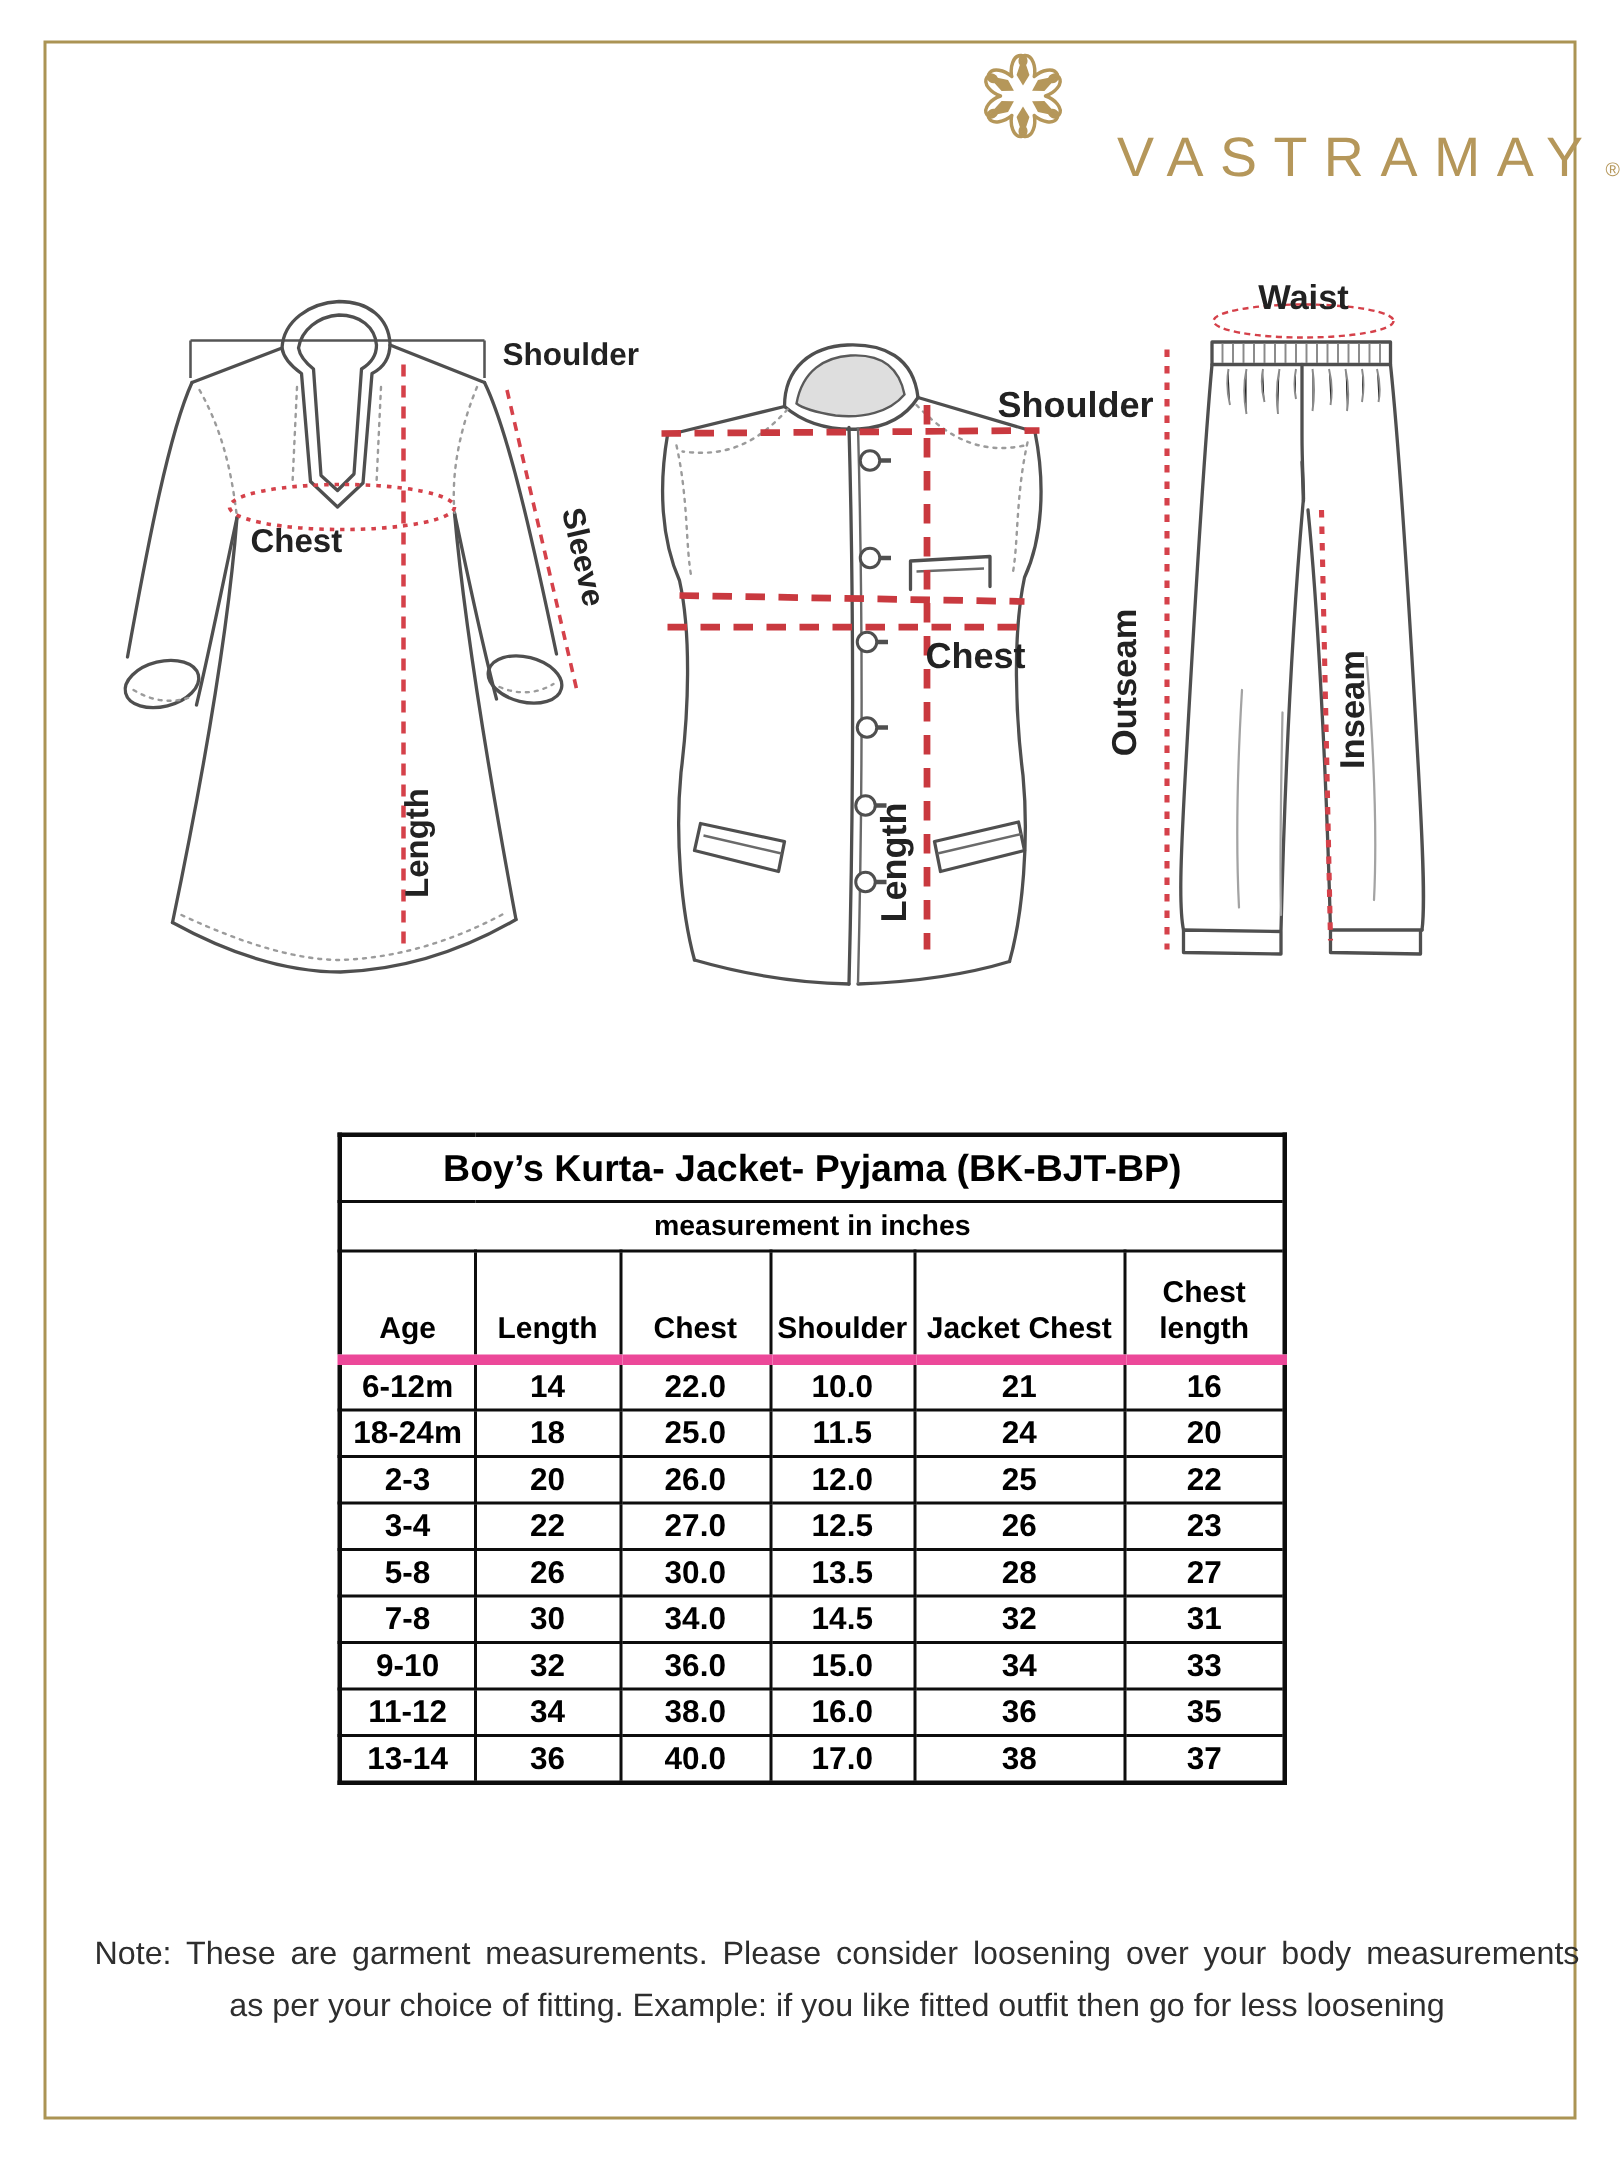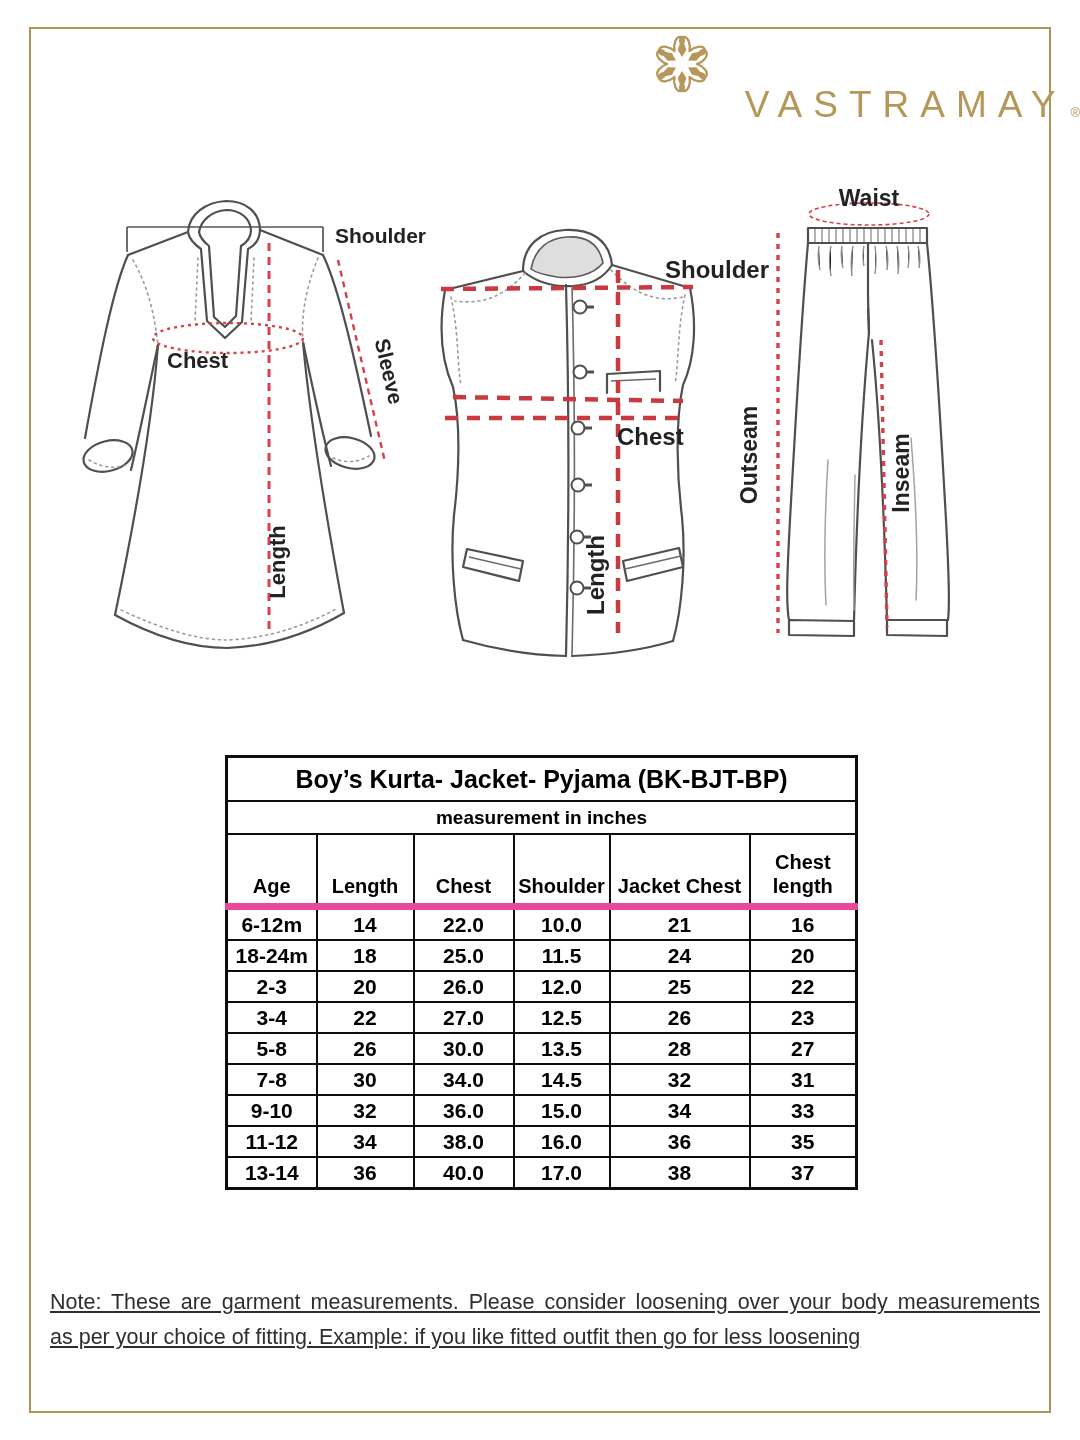--- a/index.html
+++ b/index.html
@@ -30,24 +30,24 @@
   .size-table{position:absolute;left:225px;top:755px;width:630px;border-collapse:collapse;
               table-layout:fixed;color:#000;border:3px solid #0d0d0d;padding-left:38px;}
   .size-table td,.size-table th{border:2px solid #0d0d0d;text-align:center;
               font-weight:bold;padding:0;overflow:hidden;}
   .title-cell{font-size:25px;height:42px;}
   .subtitle-cell{font-size:19px;height:31px;margin-left:46px;}
   .header-row th{font-size:20px;height:63px;vertical-align:bottom;
                  padding-bottom:5px;line-height:1.2;border-bottom:7px solid #ec4899;}
   .size-table tbody td{font-size:21px;height:29px;line-height:1;}
   
-  .note{position:absolute;left:50px;top:1285px;width:990px;font-size:21.5px;
-        color:#2e2e2e;line-height:35px;text-decoration:underline;}
+  .note{position:absolute;left:63px;top:1285px;width:990px;font-size:21.5px;
+        color:#2e2e2e;line-height:35px;}
   .note .l1{text-align:justify;text-align-last:justify;}
-  .note .l2{text-align:left;}
+  .note .l2{text-align:center;}
 </style>
 </head>
 <body>
 
 <div class="page">
   <div class="frame"></div>
 
   <div class="logo-row">
     <span>VASTRAMAY</span><span class="rmark">®</span>
   </div>

